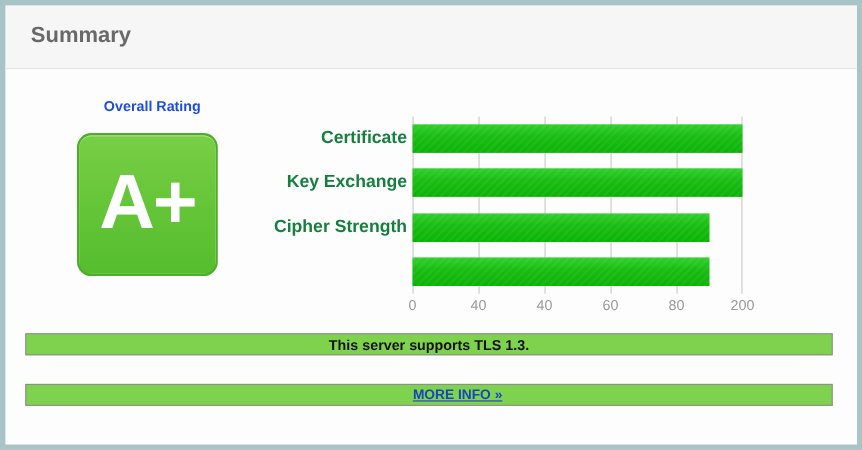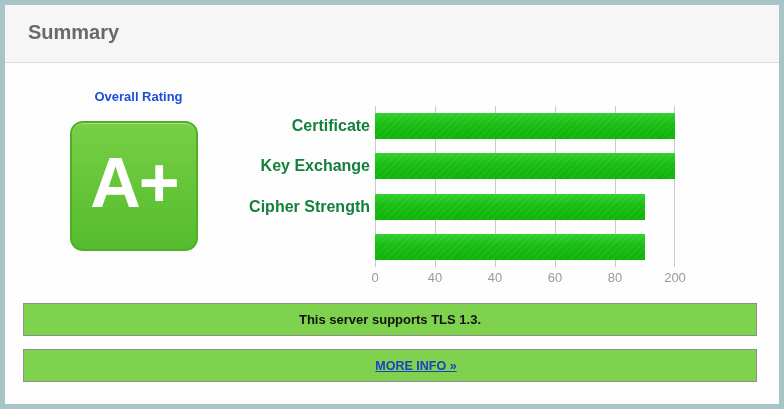--- a/index.html
+++ b/index.html
@@ -90,21 +90,21 @@
   }
   .tick {
     position:absolute; top:0;
     transform:translateX(-50%);
     font-size:13px; color:#9a9a9a;
   }
 
   
   .banner {
     position:absolute; left:18px;
-    width:734px; height:33px;
+    width:734px; height:20px;
     background:#7fd24d;
     border:1px solid #8e8e8e;
     display:flex; align-items:center; justify-content:center;
     font-size:13px; font-weight:bold; color:#111111;
     white-space:pre;
   }
   .banner-tls  { top:240px; }
   .banner-hsts { top:286px; }
   .more-info-link {
     color:#1b41c4;

